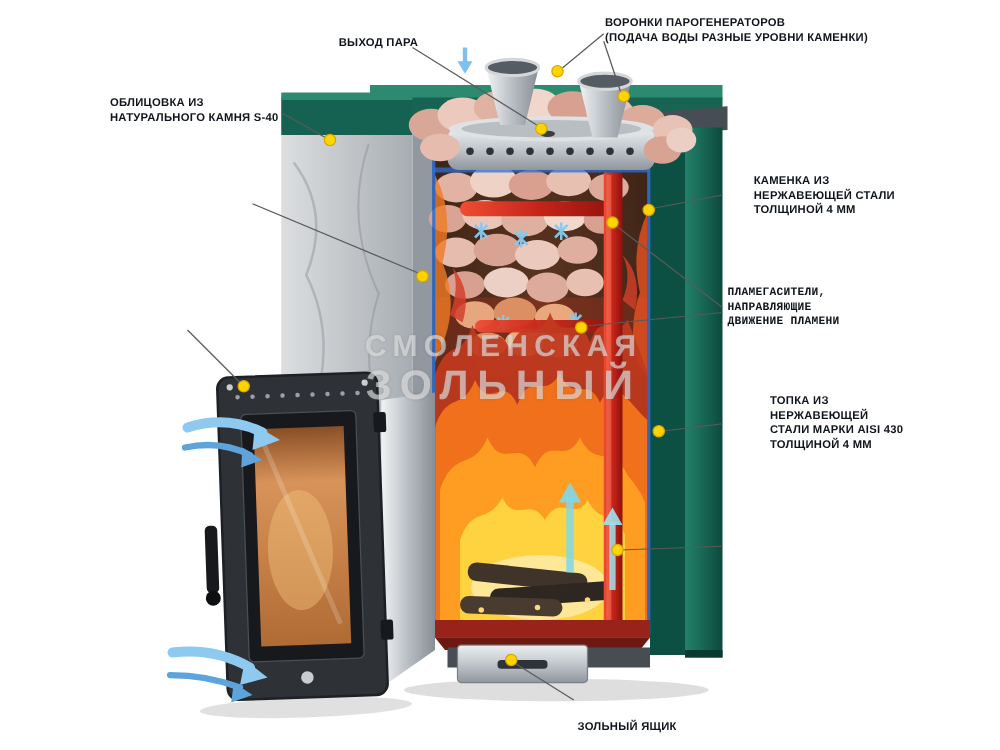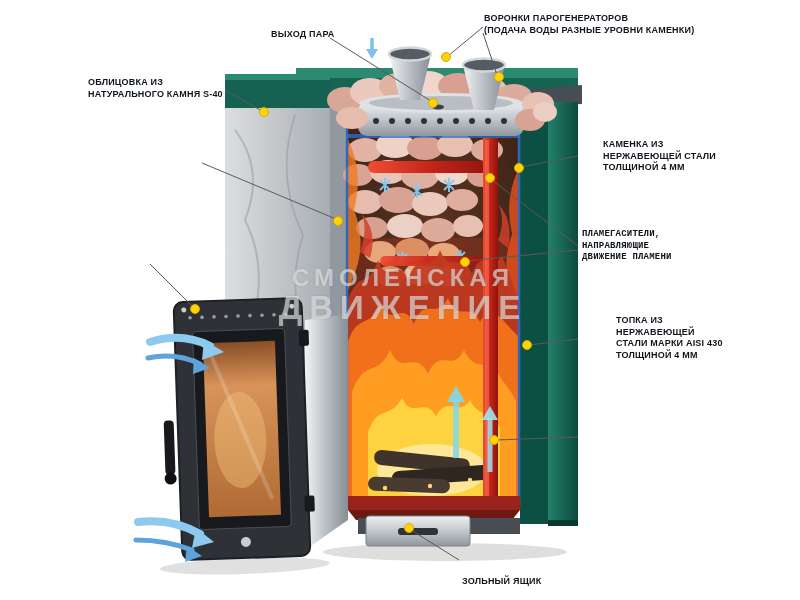--- a/index.html
+++ b/index.html
@@ -298,21 +298,21 @@
       <circle cx="490" cy="178" r="4.5"></circle>
       <circle cx="465" cy="262" r="4.5"></circle>
       <circle cx="527" cy="345" r="4.5"></circle>
       <circle cx="494" cy="440" r="4.5"></circle>
       <circle cx="409" cy="528" r="4.5"></circle>
     </g>
   </svg>
 
   <div class="watermark">
     <div class="wm1">СМОЛЕНСКАЯ</div>
-    <div class="wm2">ДВИЖЕНИЕ</div>
+    <div class="wm2">ЗОЛЬНЫЙ</div>
   </div>
 
   <div class="callout" style="left:271px; top:29px;">ВЫХОД ПАРА</div>
   <div class="callout" style="left:484px; top:13px;">ВОРОНКИ ПАРОГЕНЕРАТОРОВ
 (ПОДАЧА ВОДЫ РАЗНЫЕ УРОВНИ КАМЕНКИ)</div>
   <div class="callout" style="left:88px; top:77px;">ОБЛИЦОВКА ИЗ
 НАТУРАЛЬНОГО КАМНЯ S-40</div>
   <div class="callout" style="left:603px; top:139px;">КАМЕНКА ИЗ
 НЕРЖАВЕЮЩЕЙ СТАЛИ
 ТОЛЩИНОЙ 4 ММ</div>

